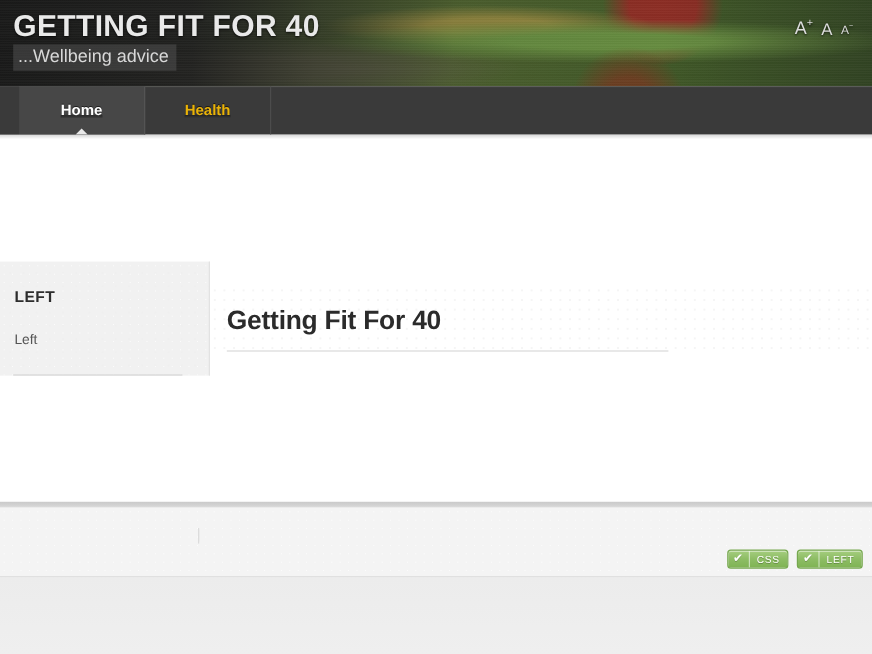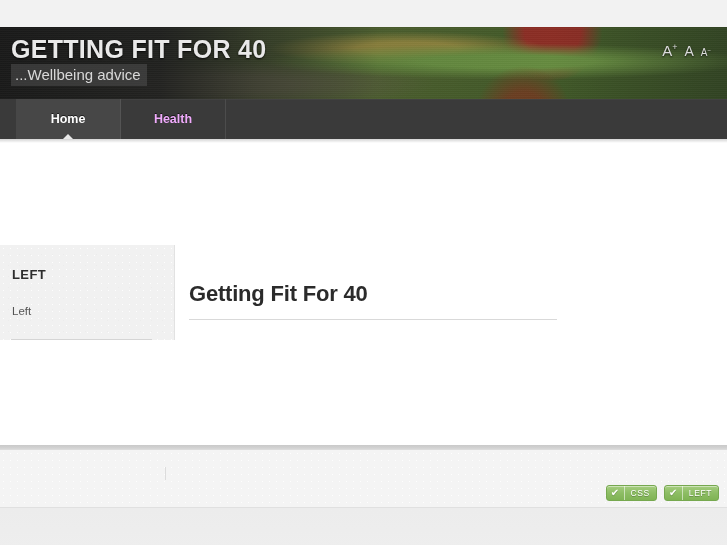--- a/index.html
+++ b/index.html
@@ -15,21 +15,20 @@
     background: #f2f2f2;
     color: #333;
     -webkit-font-smoothing: antialiased;
   }
 
   .page {
     position: relative;
     width: 727px;
     height: 428px;
     background: #f1f1f1;
-    margin-top: 27px;
   }
 
   
   .header {
     position: relative;
     width: 727px;
     height: 72px;
     overflow: hidden;
     background: #2f2f2f;
   }
@@ -122,32 +121,33 @@
     left: 0; top: 0;
     width: 16px; height: 100%;
     background: #3a3a3a;
   }
   .nav-list {
     display: flex;
     list-style: none;
     margin: 0;
     padding: 0 0 0 16px;
     height: 100%;
+    text-decoration: underline;
   }
   .nav-item {
     position: relative;
     display: flex;
     align-items: center;
     justify-content: center;
     min-width: 72px;
     padding: 0 16px;
     height: 100%;
     font-size: 12.5px;
     font-weight: bold;
-    color: #f0abfc;
+    color: #eab308;
     cursor: pointer;
     border-right: 1px solid #4c4c4c;
     text-shadow: 0 -1px 0 rgba(0,0,0,0.6);
   }
   .nav-item.active {
     color: #ffffff;
     background: #474747;
     border-right: 1px solid #545454;
   }
   .nav-item.active::after {

